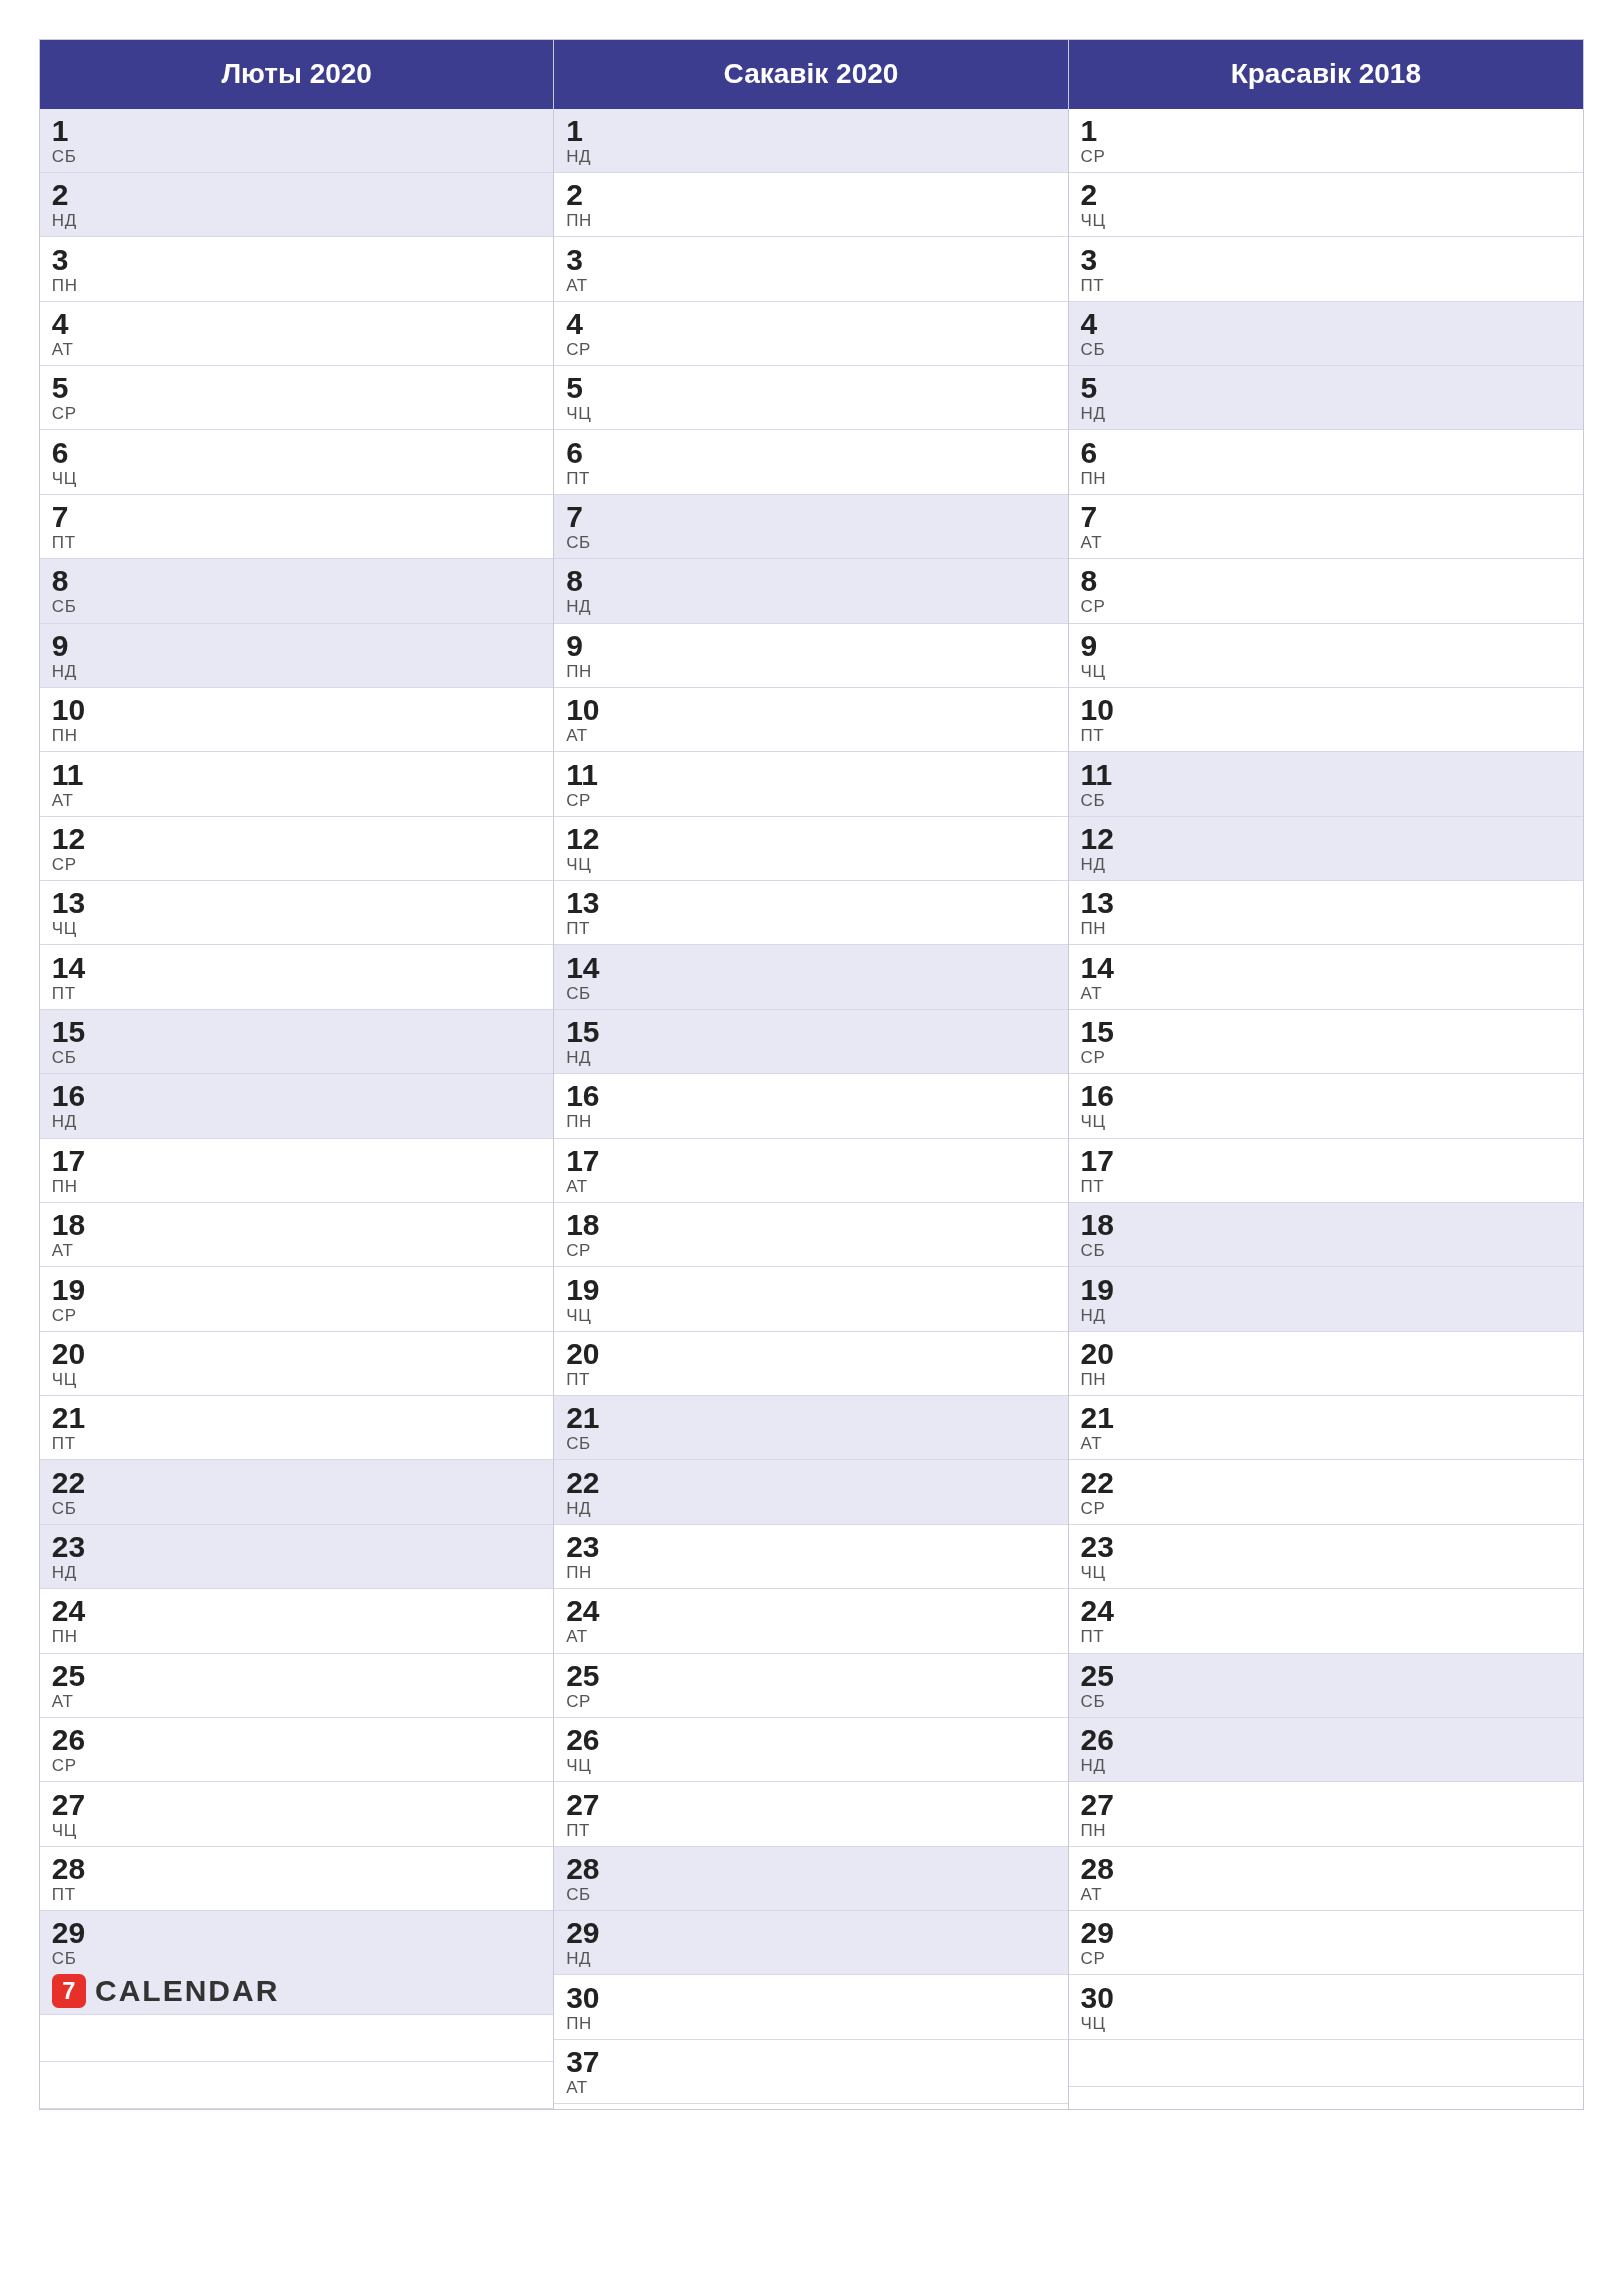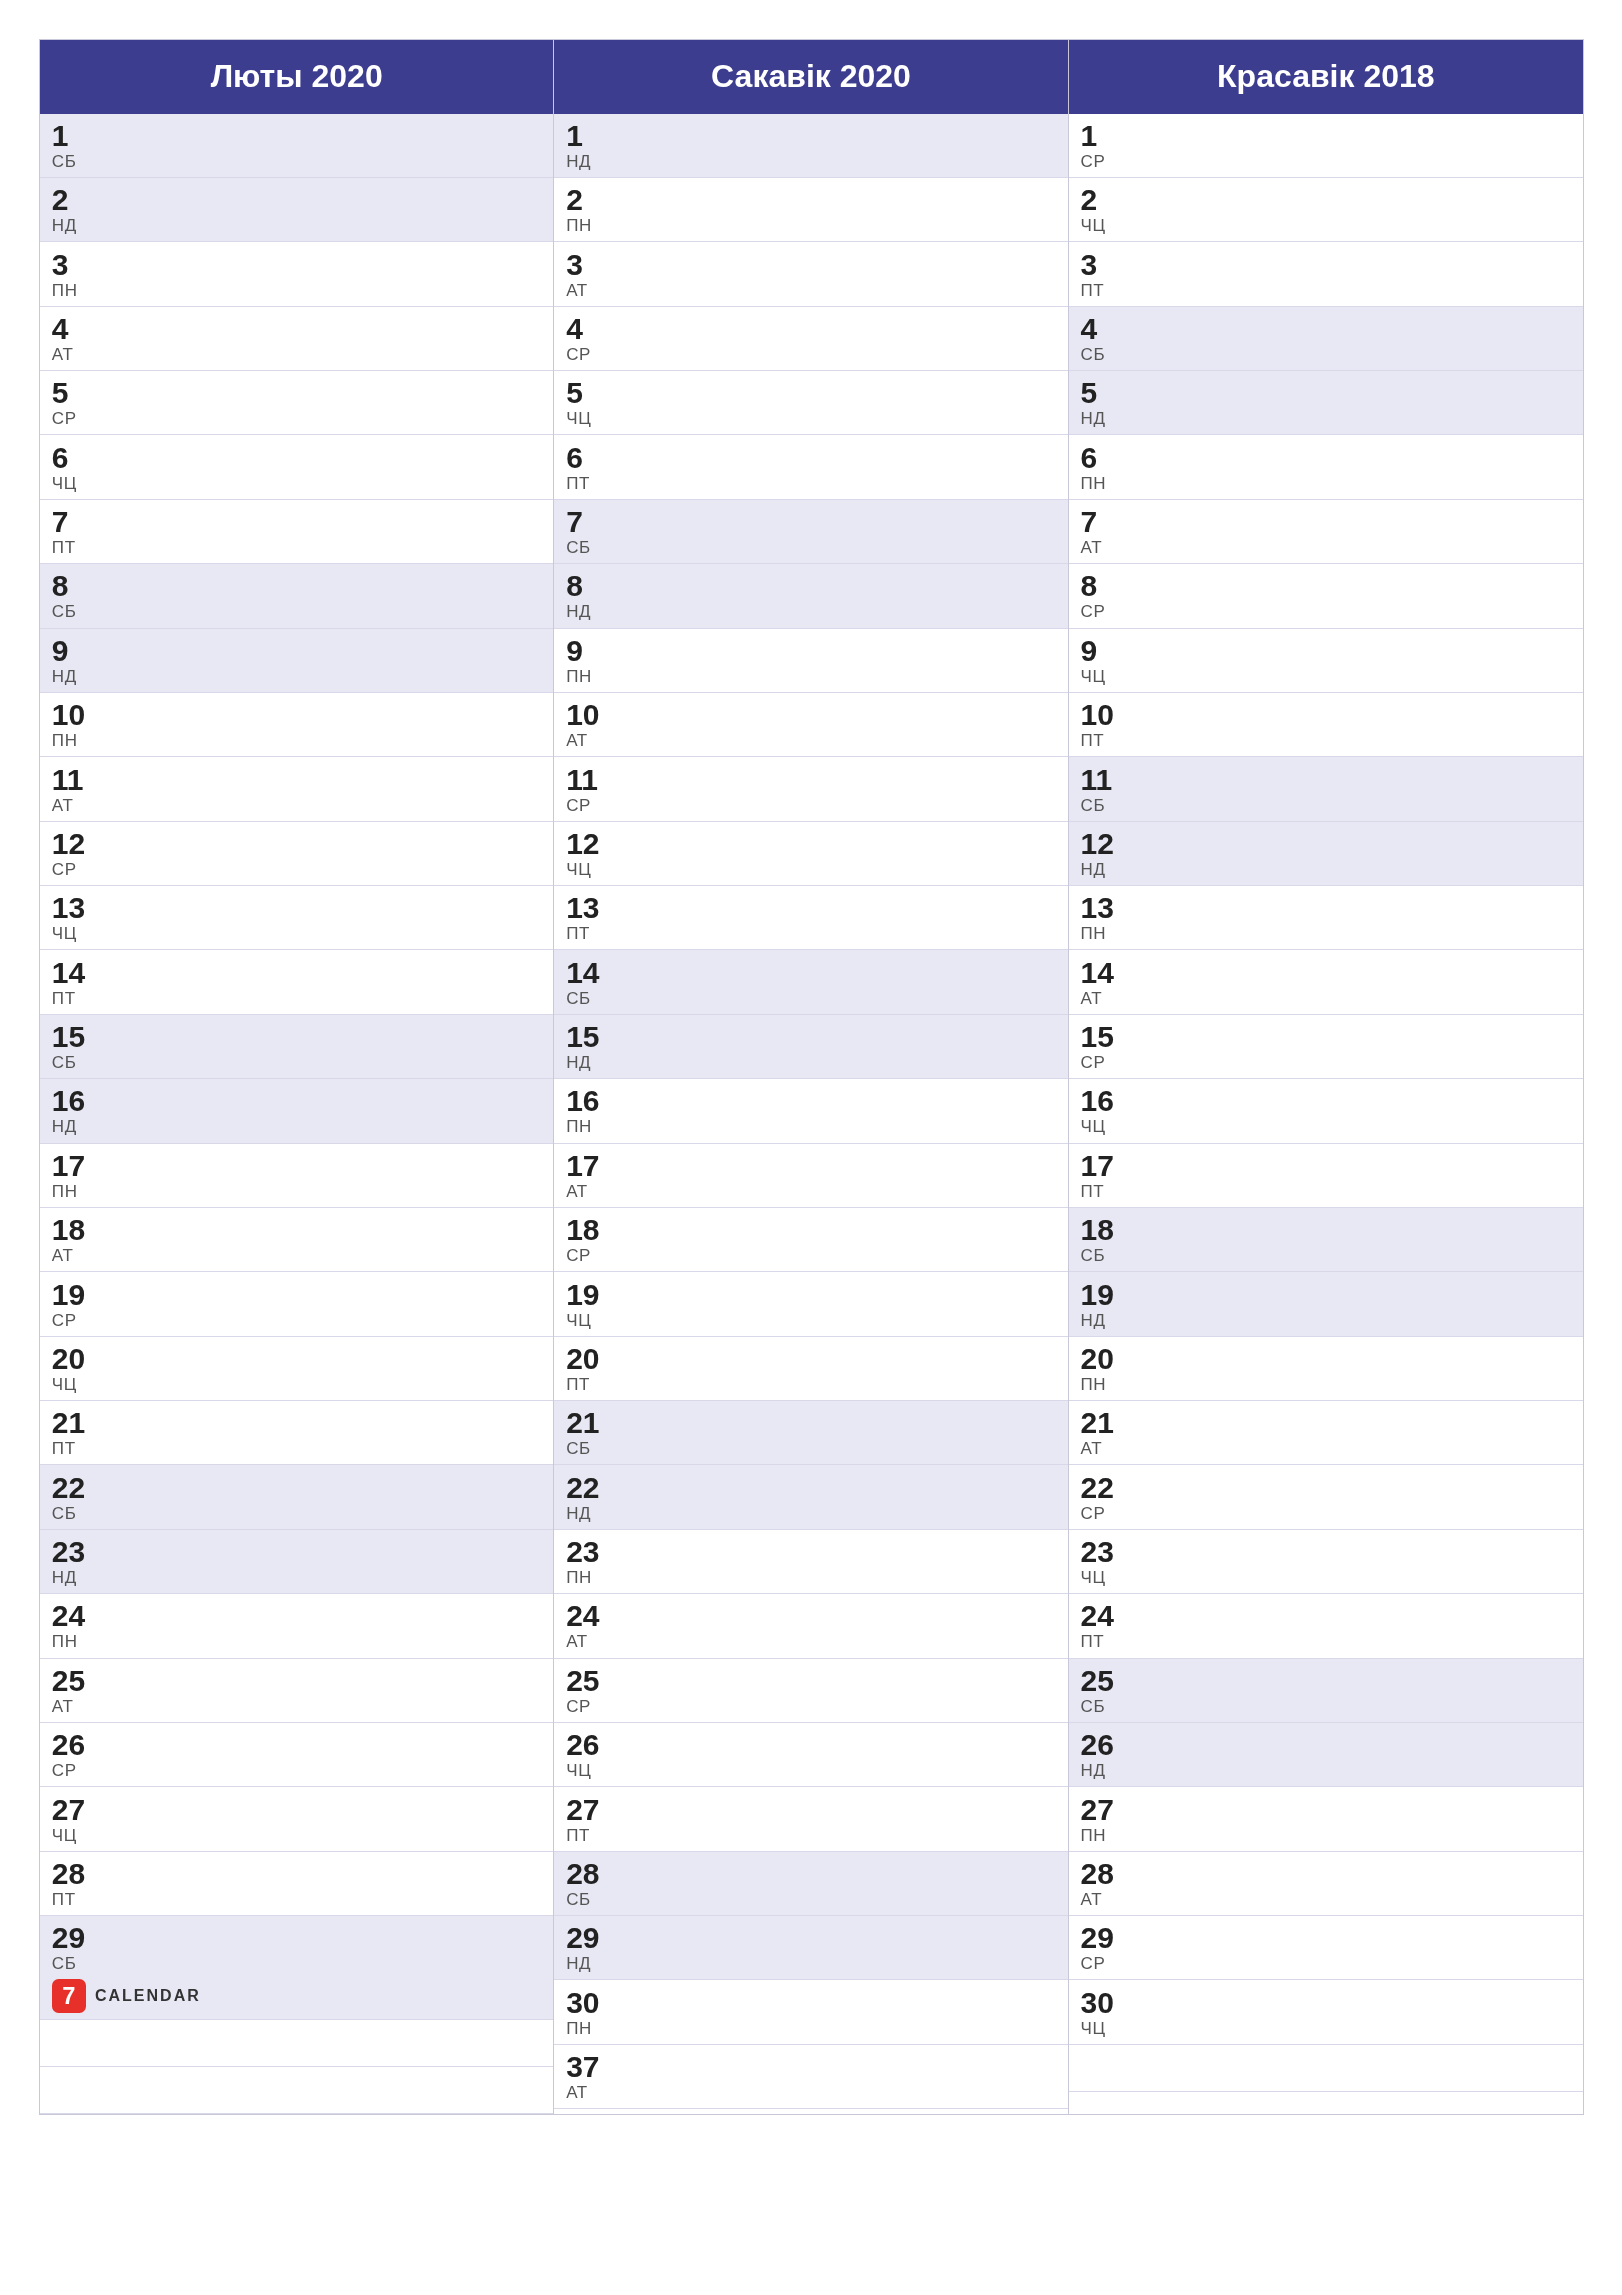--- a/index.html
+++ b/index.html
@@ -18,21 +18,21 @@
 
     .header-row {
       display: grid;
       grid-template-columns: 1fr 1fr 1fr;
     }
 
     .month-header {
       background: #3d3d8f;
       color: #fff;
       text-align: center;
-      font-size: 32px;
+      font-size: 28px;
       font-weight: bold;
       padding: 18.3px 6.5px;
       border-right: 1.3px solid #c8c8d8;
     }
     .month-header:last-child { border-right: none; }
 
     .days-grid {
       display: grid;
       grid-template-columns: 1fr 1fr 1fr;
     }
@@ -219,21 +219,21 @@
         </div>
         <div class="day-cell">
           <div class="day-number">28</div>
           <div class="day-name">ПТ</div>
         </div>
         <div class="day-cell weekend">
           <div class="day-number">29</div>
           <div class="day-name">СБ</div>
           <div style="display: flex; align-items: center; margin-top: 5.2px;">
             <div class="logo-icon" style="font-size: 23.6px; width: 34px; height: 34px;">7</div>
-            <span class="logo-text" style="font-size: 16px; text-align: center;">CALENDAR</span>
+            <span class="logo-text" style="font-size: 30px; text-align: center;">CALENDAR</span>
           </div>
         </div>
         <div class="day-cell empty"></div>
         <div class="day-cell empty"></div>
       </div>
       <div class="day-col">
         <div class="day-cell weekend">
           <div class="day-number">1</div>
           <div class="day-name">НД</div>
         </div>

